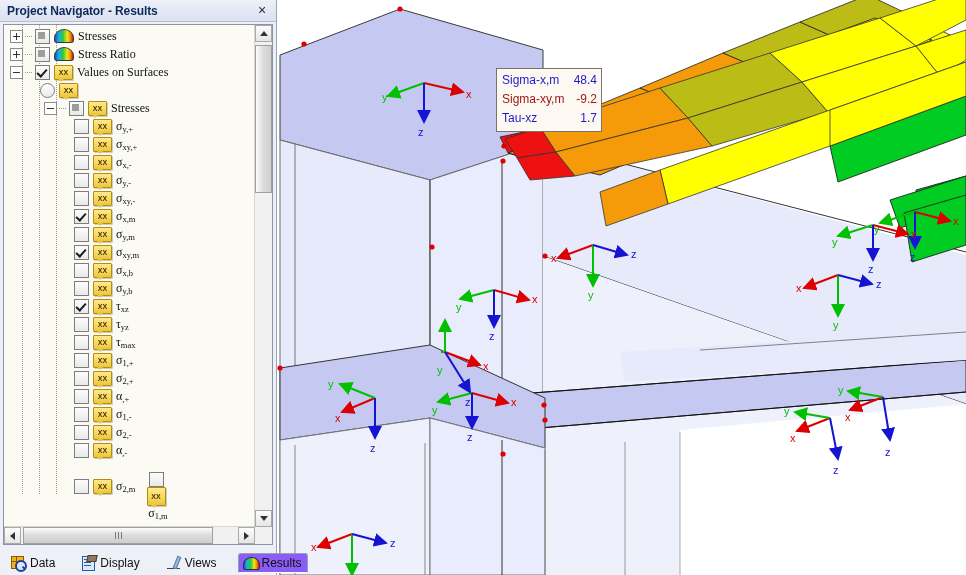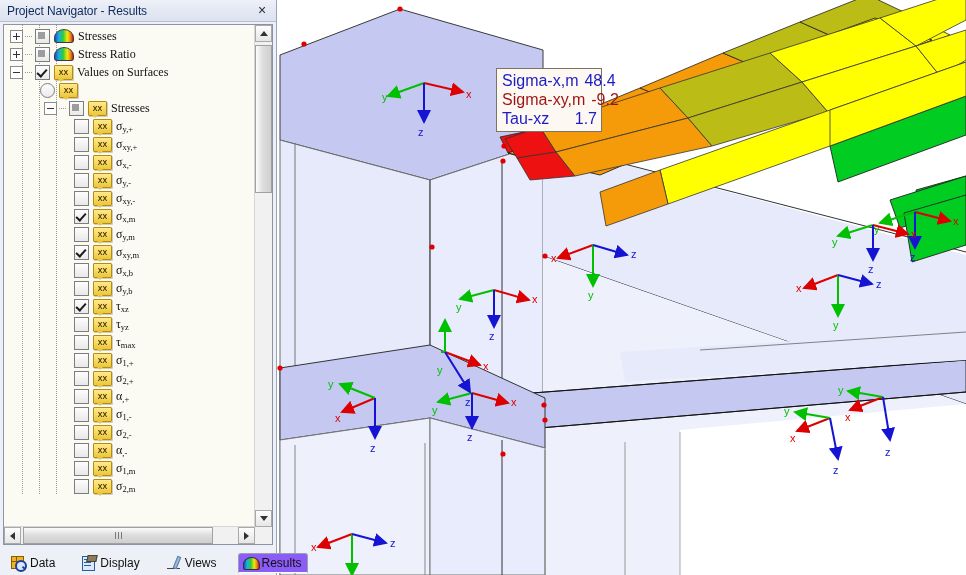--- a/index.html
+++ b/index.html
@@ -29,21 +29,21 @@
   }
   .titlebar{
     height:21px;flex:0 0 21px;
     background:linear-gradient(to bottom,#eef1f8 0%,#e4e8f3 50%,#dde2f0 100%);
     border-bottom:1px solid #b7bed2;
     display:flex;align-items:center;
     padding:0 4px 0 7px;
     position:relative;
   }
   .titlebar .tb-text{
-    font-weight:normal;font-size:12px;color:#0b2a5b;
+    font-weight:bold;font-size:12px;color:#0b2a5b;
     letter-spacing:-0.1px;white-space:nowrap;text-align:center;
   }
   .tb-close{
     position:absolute;right:6px;top:2px;
     width:16px;height:16px;
     display:flex;align-items:center;justify-content:center;
     color:#20303f;font-size:14px;line-height:1;cursor:pointer;
   }
 
   .tree-outer{
@@ -230,21 +230,21 @@
     background:linear-gradient(to right,#1b4fd4 0%,#17b2e0 20%,#2fc93a 45%,#f2e712 68%,#f08a12 85%,#d61111 100%);
     border:1px solid #333;border-radius:9px 9px 3px 3px/8px 8px 3px 3px;}
 
   
   #valuebox{
     position:absolute;left:496px;top:68px;width:106px;height:64px;
     background:#fdf9f2;
     border:1px solid #7a7468;
     box-sizing:border-box;
     padding:2px 4px 0 5px;
-    font-size:16px;
+    font-size:12px;
     line-height:19px;
     z-index:40;
   }
   .vrow{display:flex;justify-content:space-between;white-space:nowrap;}
   .vrow .k{}
   .vrow .v{padding-left:6px;}
   .vrow.blue{color:#1c1cc8;}
   .vrow.red{color:#9e1414;}
   svg text{font-family:"Liberation Sans", sans-serif;}
 </style>
@@ -665,21 +665,21 @@
               <span class="chk"></span>
               <span class="ico xx">XX</span>
               <span class="lbl">σ<sub>2,-</sub></span>
             </div>
             <div class="row" style="padding-left: 57px;">
               <span style="width: 13px; flex: 0 0 13px;"></span>
               <span class="chk"></span>
               <span class="ico xx">XX</span>
               <span class="lbl">α<sub>,-</sub></span>
             </div>
-            <div class="row" style="padding-left: 57px;">
+            <div class="row" style="padding-left: 57px; flex-direction: column;">
               <span style="width: 13px; flex: 0 0 13px;"></span>
               <span class="chk"></span>
               <span class="ico xx">XX</span>
               <span class="lbl">σ<sub>1,m</sub></span>
             </div>
             <div class="row" style="padding-left: 57px;">
               <span style="width: 13px; flex: 0 0 13px;"></span>
               <span class="chk"></span>
               <span class="ico xx">XX</span>
               <span class="lbl">σ<sub>2,m</sub></span>

